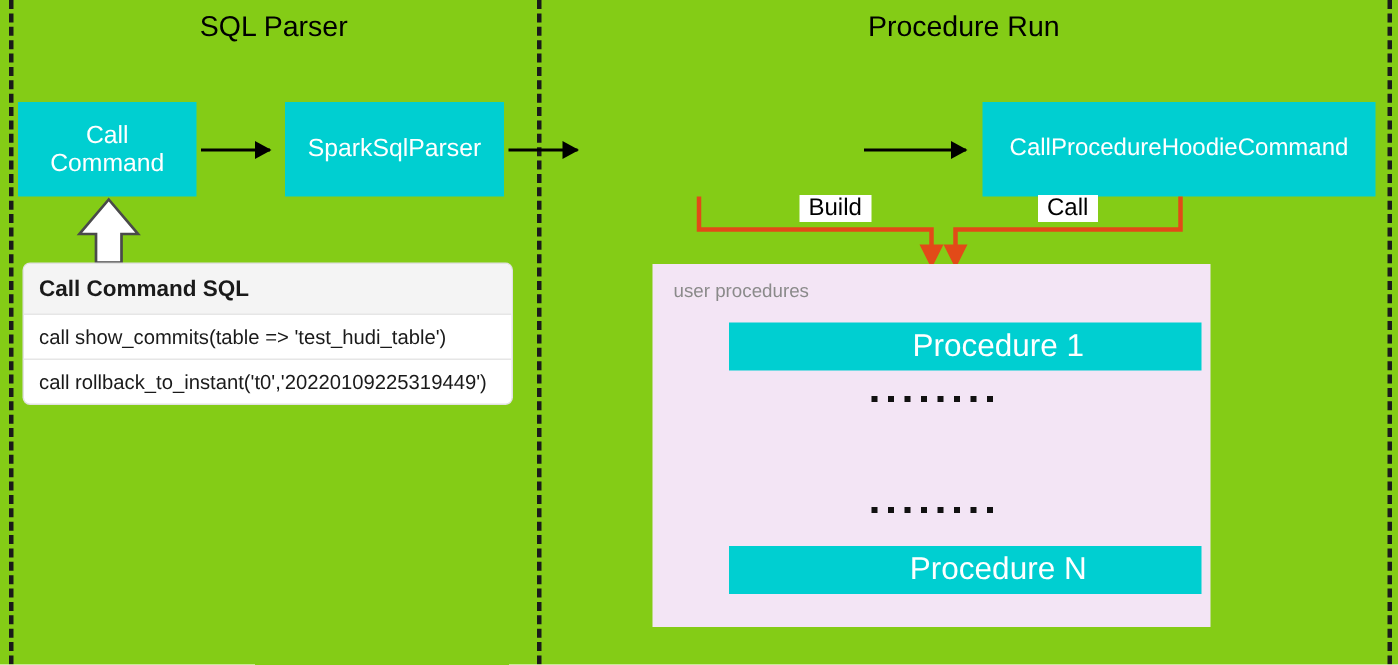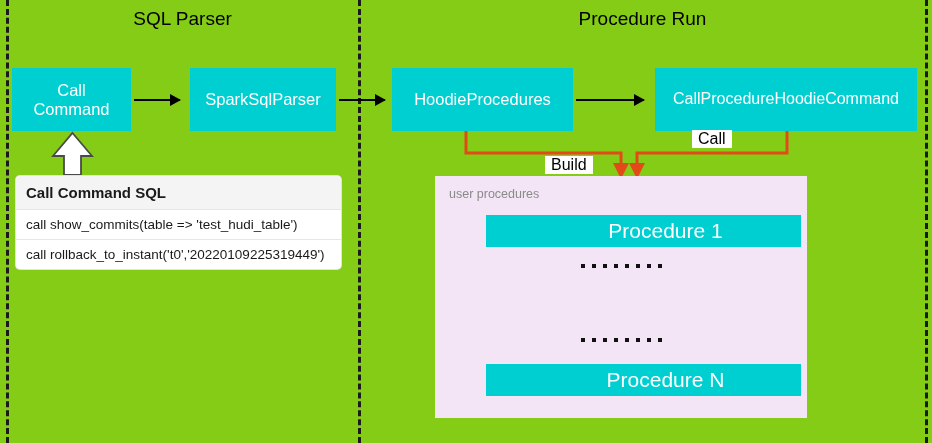--- a/index.html
+++ b/index.html
@@ -130,21 +130,21 @@
   }
   .edge-label {
     position: absolute;
     font-size: 16px;
     color: #000000;
     background: #ffffff;
     padding: 0 6px;
     white-space: nowrap;
     line-height: 1.1;
   }
-  #label-build { left: 545px; top: 130px; margin-top: 26px; }
+  #label-build { left: 533px; top: 130px; }
   #label-call  { left: 692px; top: 130px; }
 
   
   #proc-panel {
     position: absolute;
     left: 435px;
     top: 176px;
     width: 372px;
     height: 242px;
     background: #F3E5F5;
@@ -202,21 +202,20 @@
   <div id="divider-left" class="divider"></div>
   <div id="divider-mid" class="divider"></div>
   <div id="divider-right" class="divider"></div>
 
   <div id="title-sql" class="section-title">SQL Parser</div>
   <div id="title-proc" class="section-title">Procedure Run</div>
 
   <div id="box-call-command" class="tealbox">Call
 Command</div>
   <div id="box-spark-parser" class="tealbox">SparkSqlParser</div>
-  <div id="box-hoodie-proc" class="tealbox">HoodieProcedures</div>
   <div id="box-call-proc-cmd" class="tealbox">CallProcedureHoodieCommand</div>
 
   <div id="arrow-1" class="arrow-black"></div>
   <div id="arrow-2" class="arrow-black"></div>
   <div id="arrow-3" class="arrow-black"></div>
 
   <svg id="arrow-hollow" viewBox="0 0 45 46">
     <polygon points="22.5,2 42,25 31,25 31,44 14,44 14,25 3,25" fill="#ffffff" stroke="#4a4a4a" stroke-width="1.8" stroke-linejoin="miter"></polygon>
   </svg>
 

